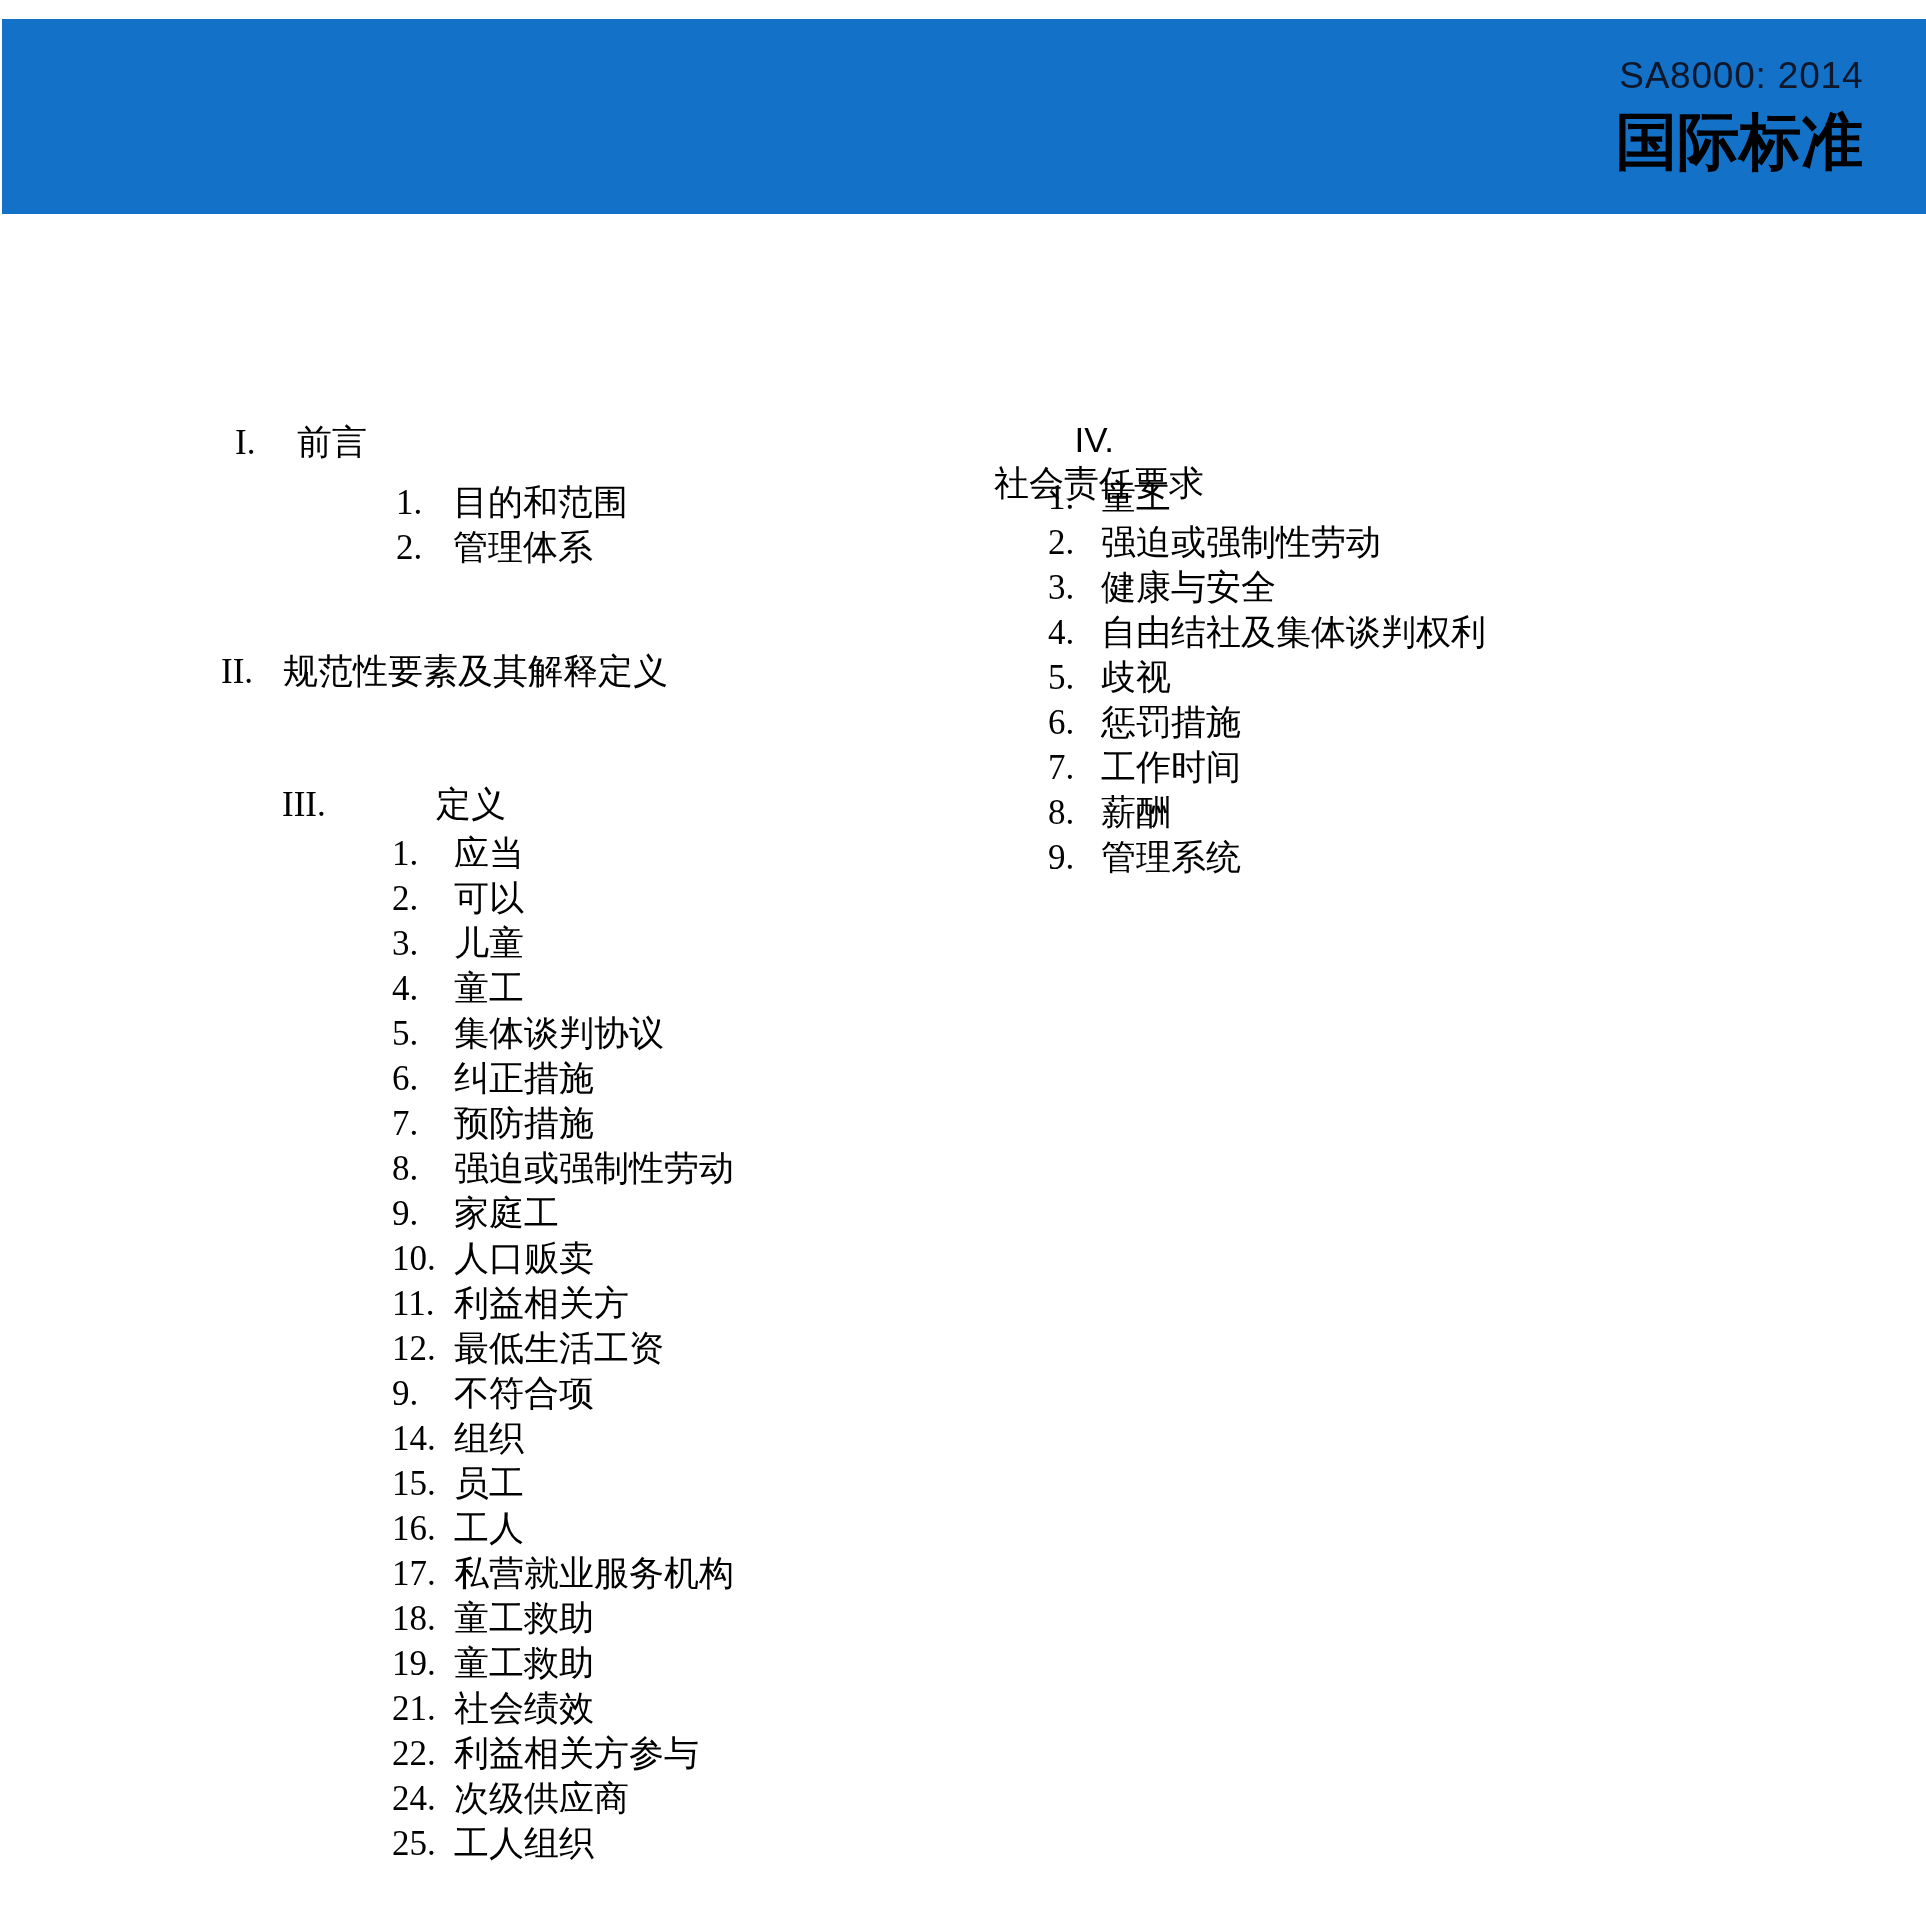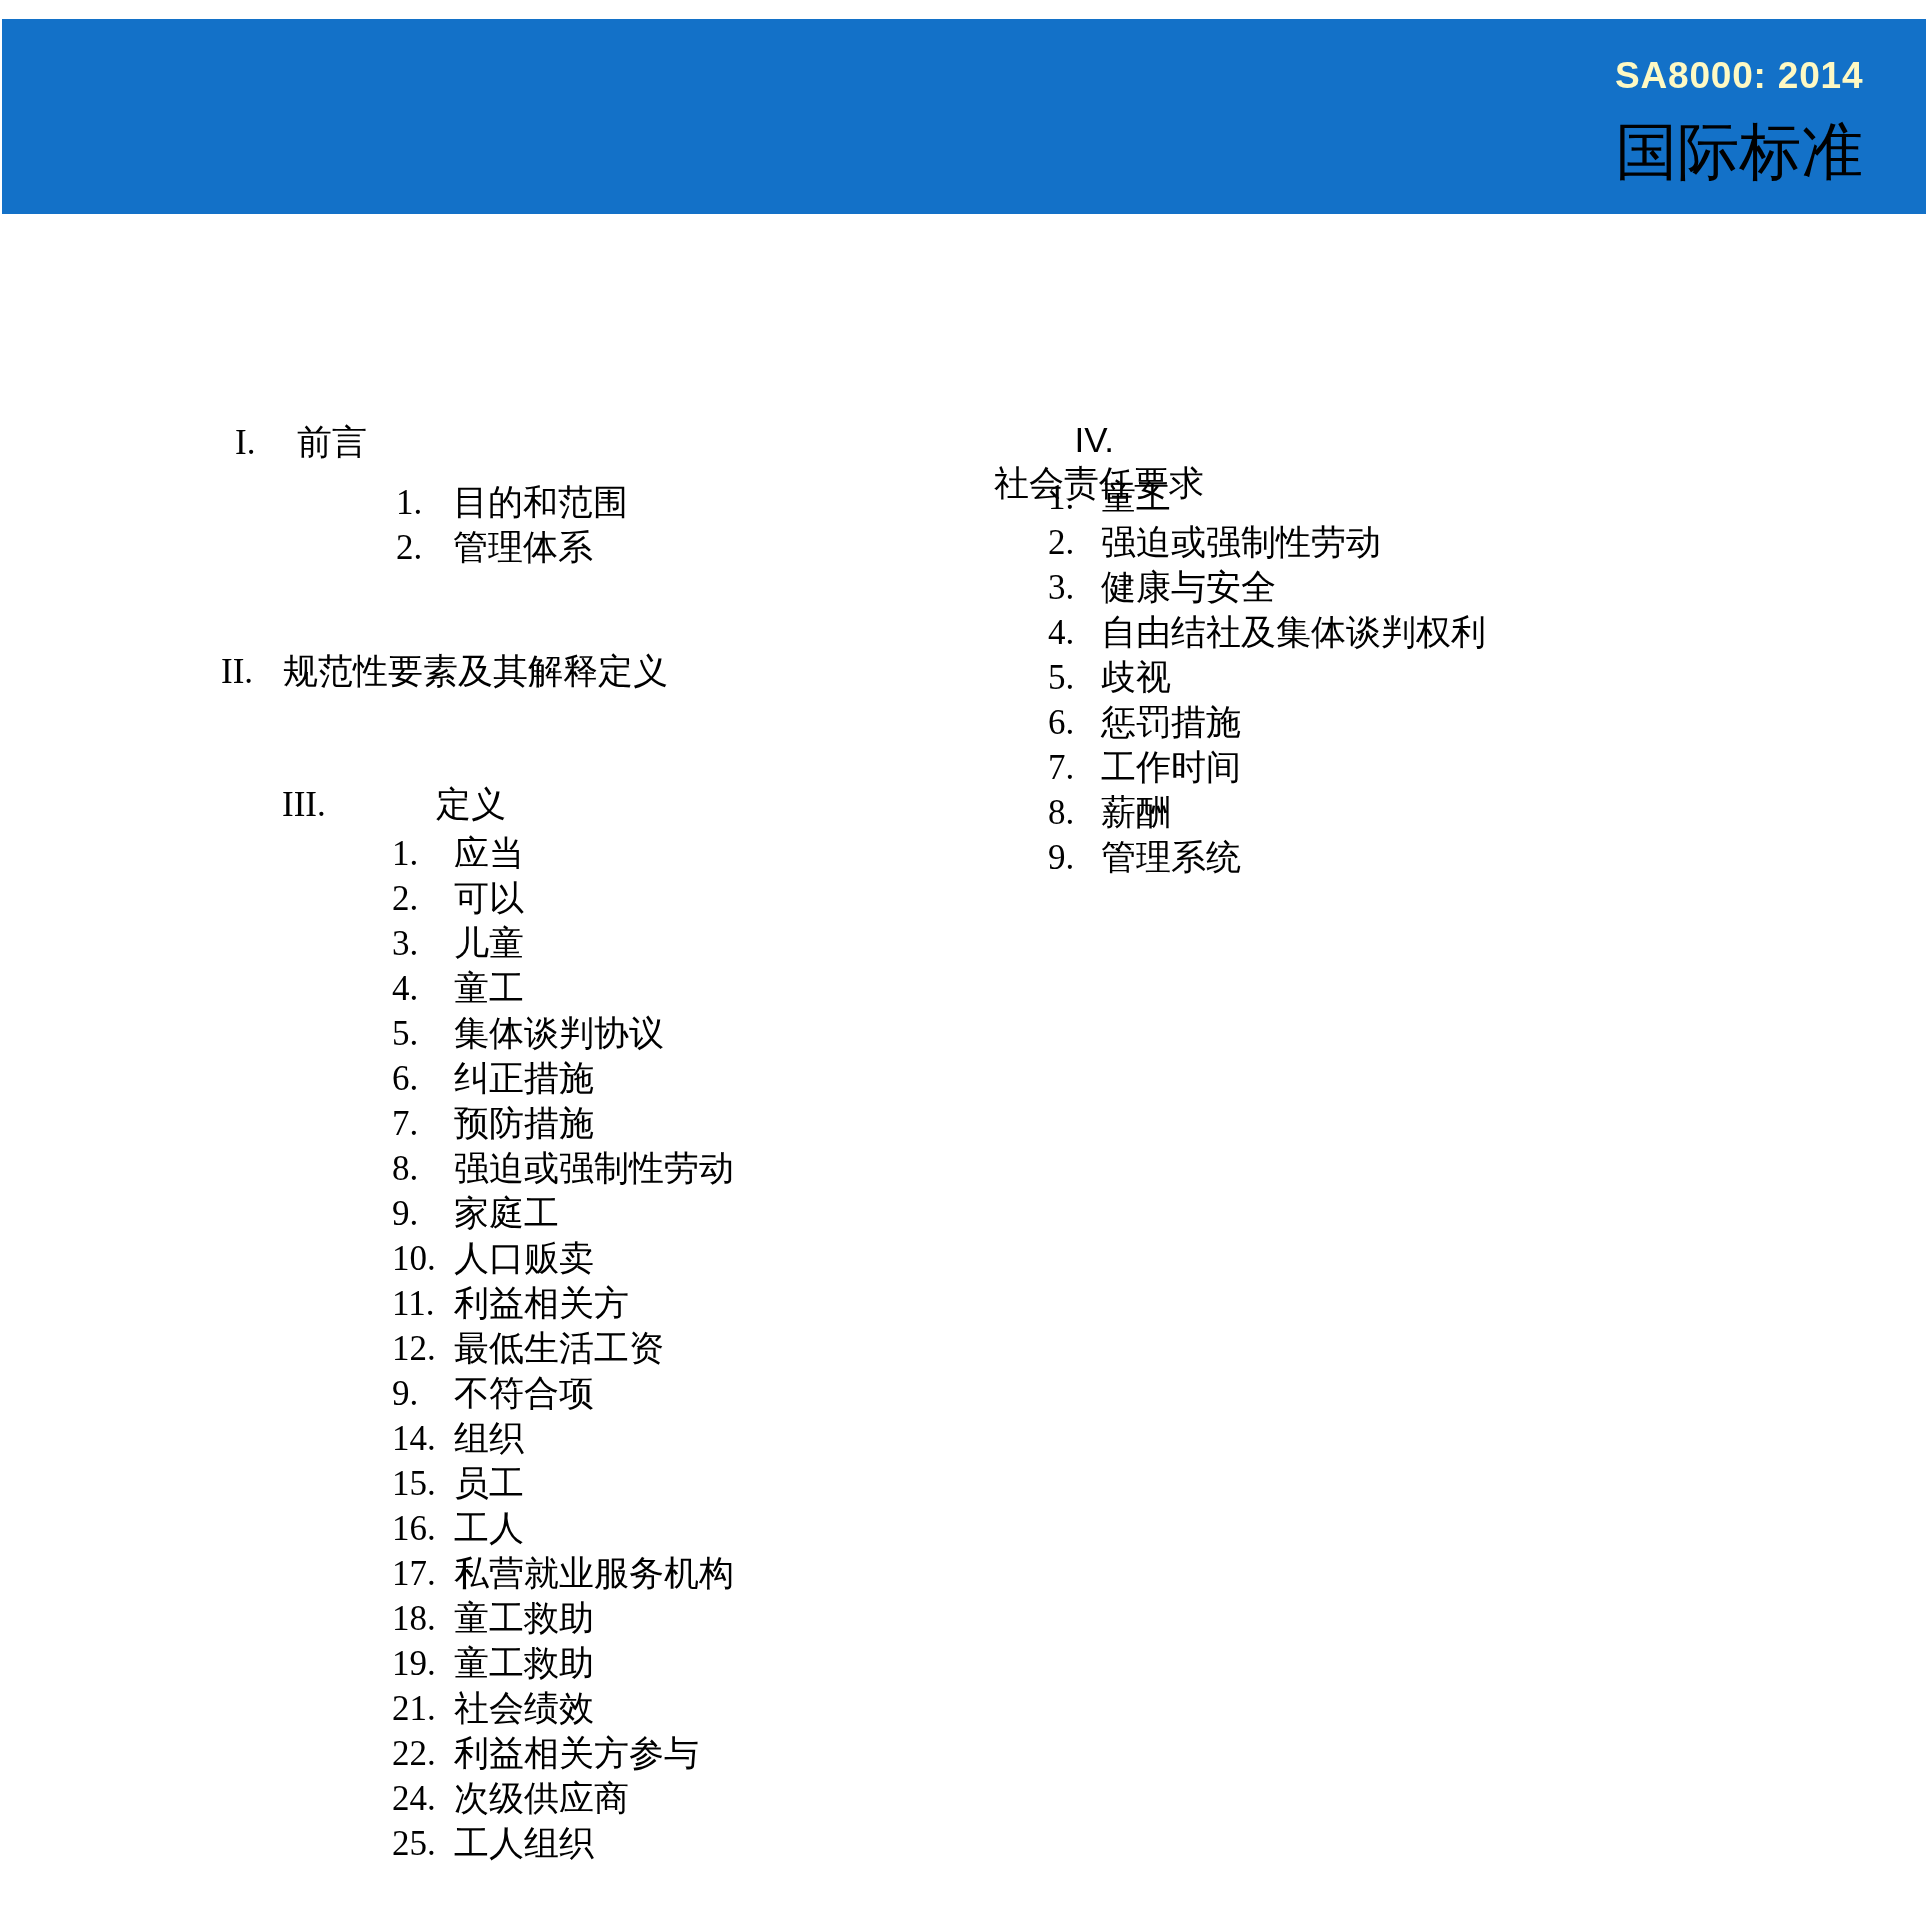--- a/index.html
+++ b/index.html
@@ -26,28 +26,27 @@
     position: absolute;
     top: 34px;
     right: 94px;
     text-align: right;
   }
   .doc-code {
     font-family: "Liberation Sans", "DejaVu Sans", sans-serif;
     font-size: 37px;
     line-height: 45px;
     letter-spacing: 0.8px;
-    color: #fef9c3;
-    font-weight: bold;
+    color: #0f172a;
   }
   .doc-title {
     font-size: 62px;
     line-height: 82px;
-    font-weight: normal;
-    margin-top: 13px;
+    font-weight: bold;
+    margin-top: 3px;
     color: #000;
   }
 
   
   .toc-title {
     position: absolute;
     left: 242px;
     top: 266px;
     margin: 0;
     font-size: 116px;

